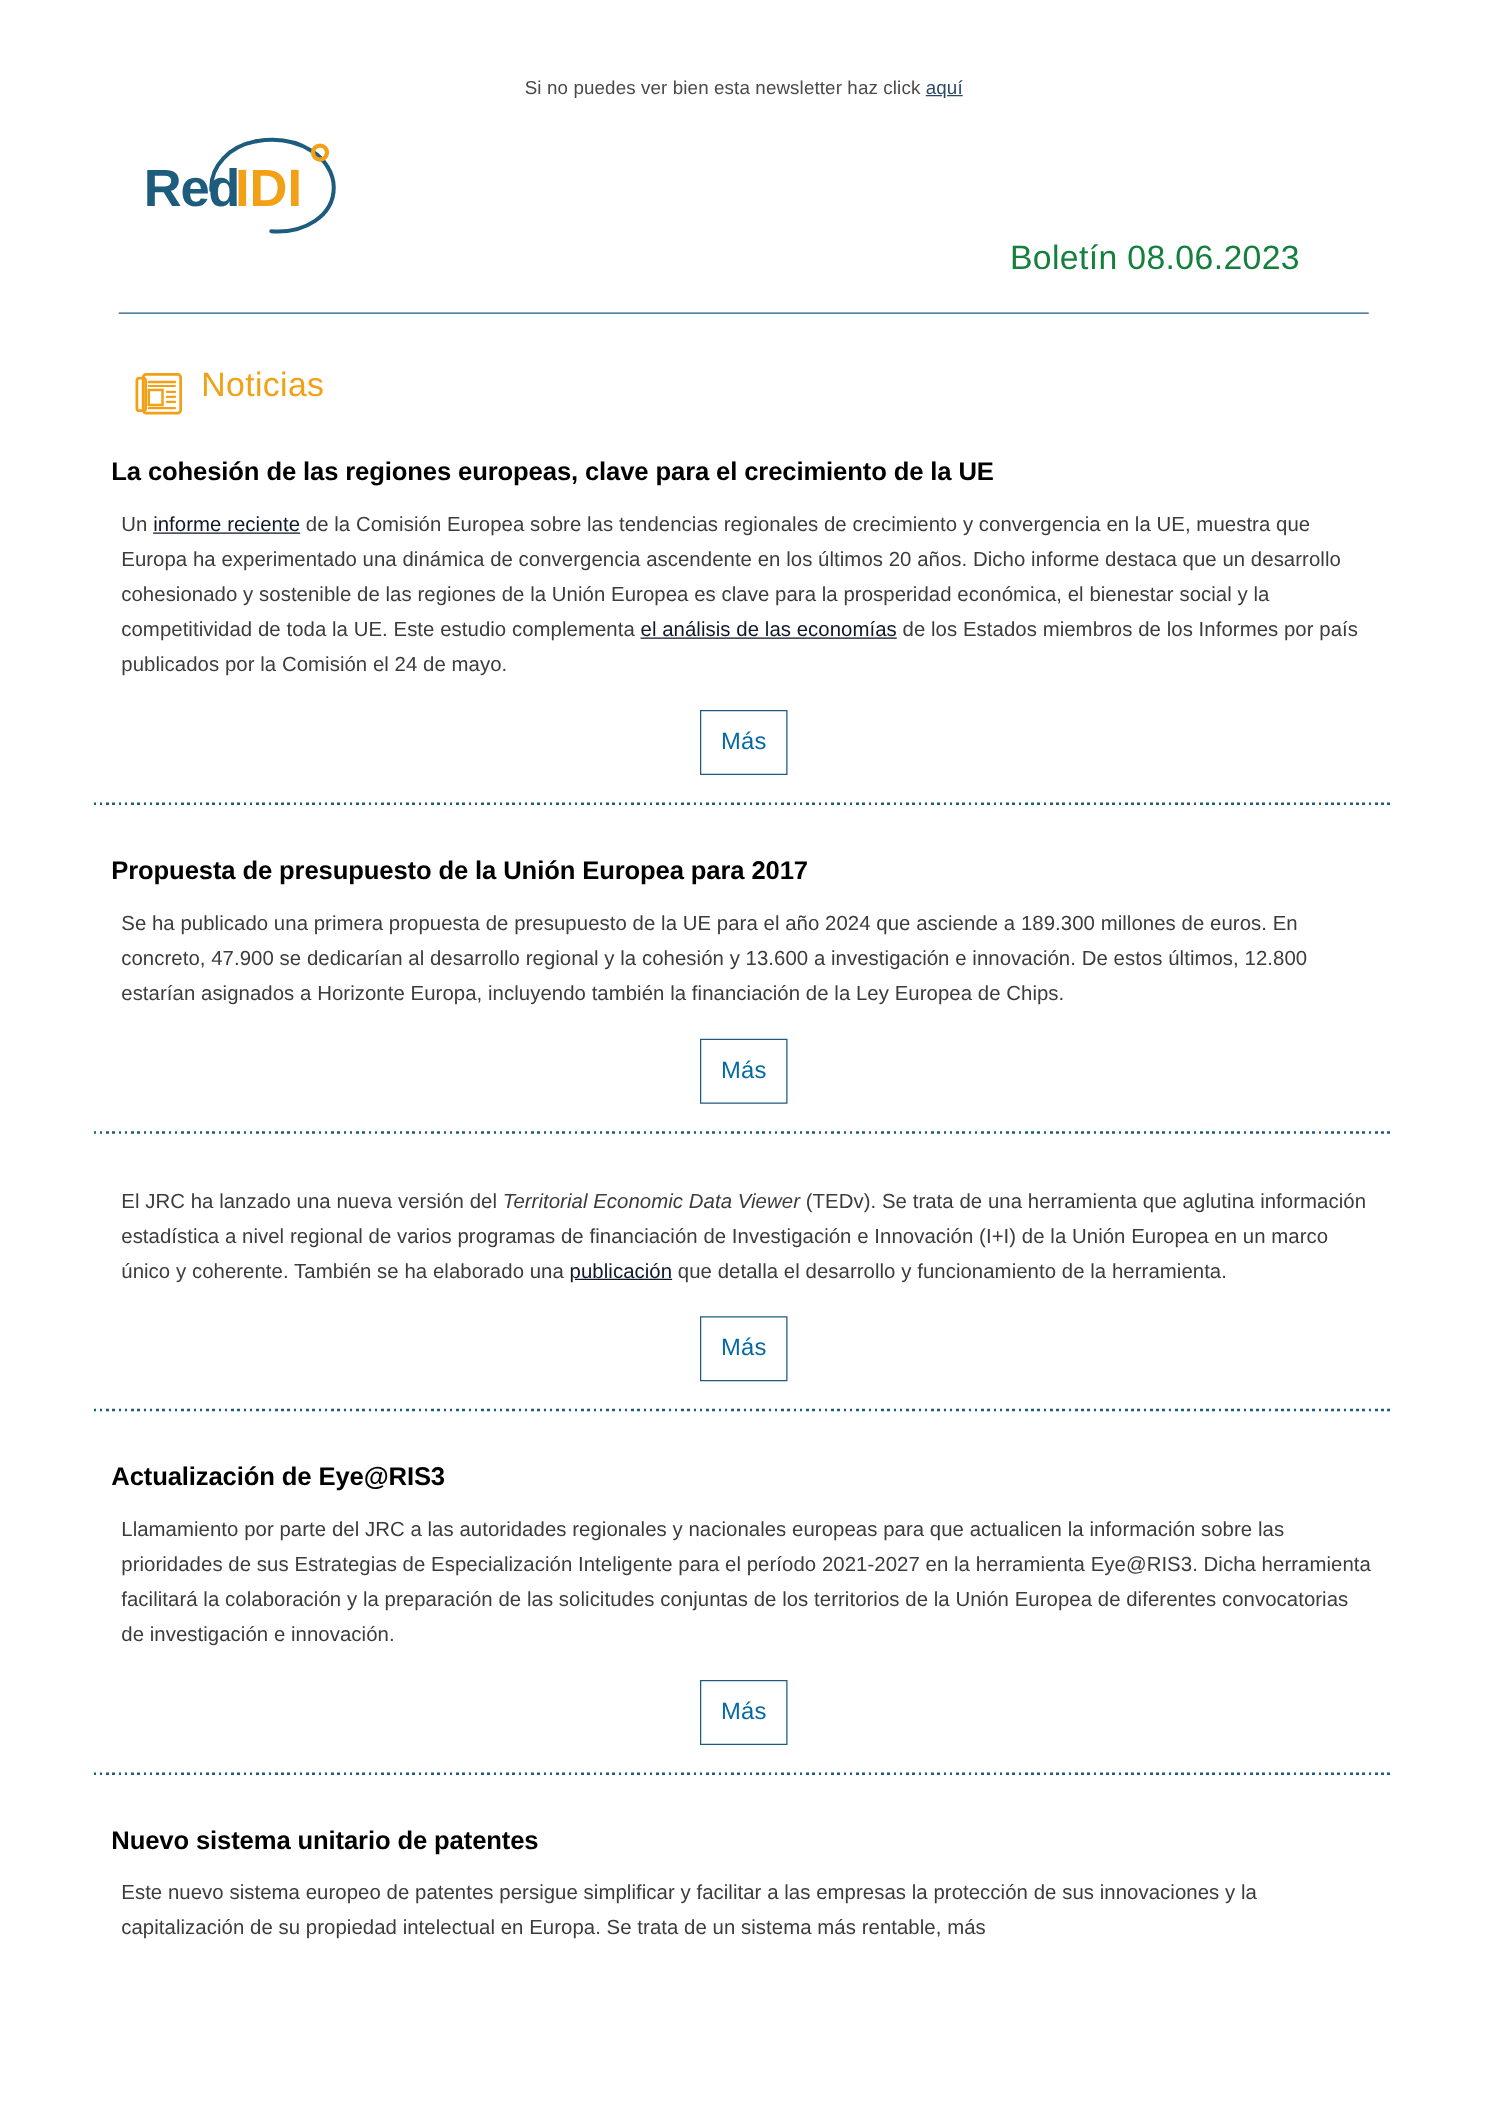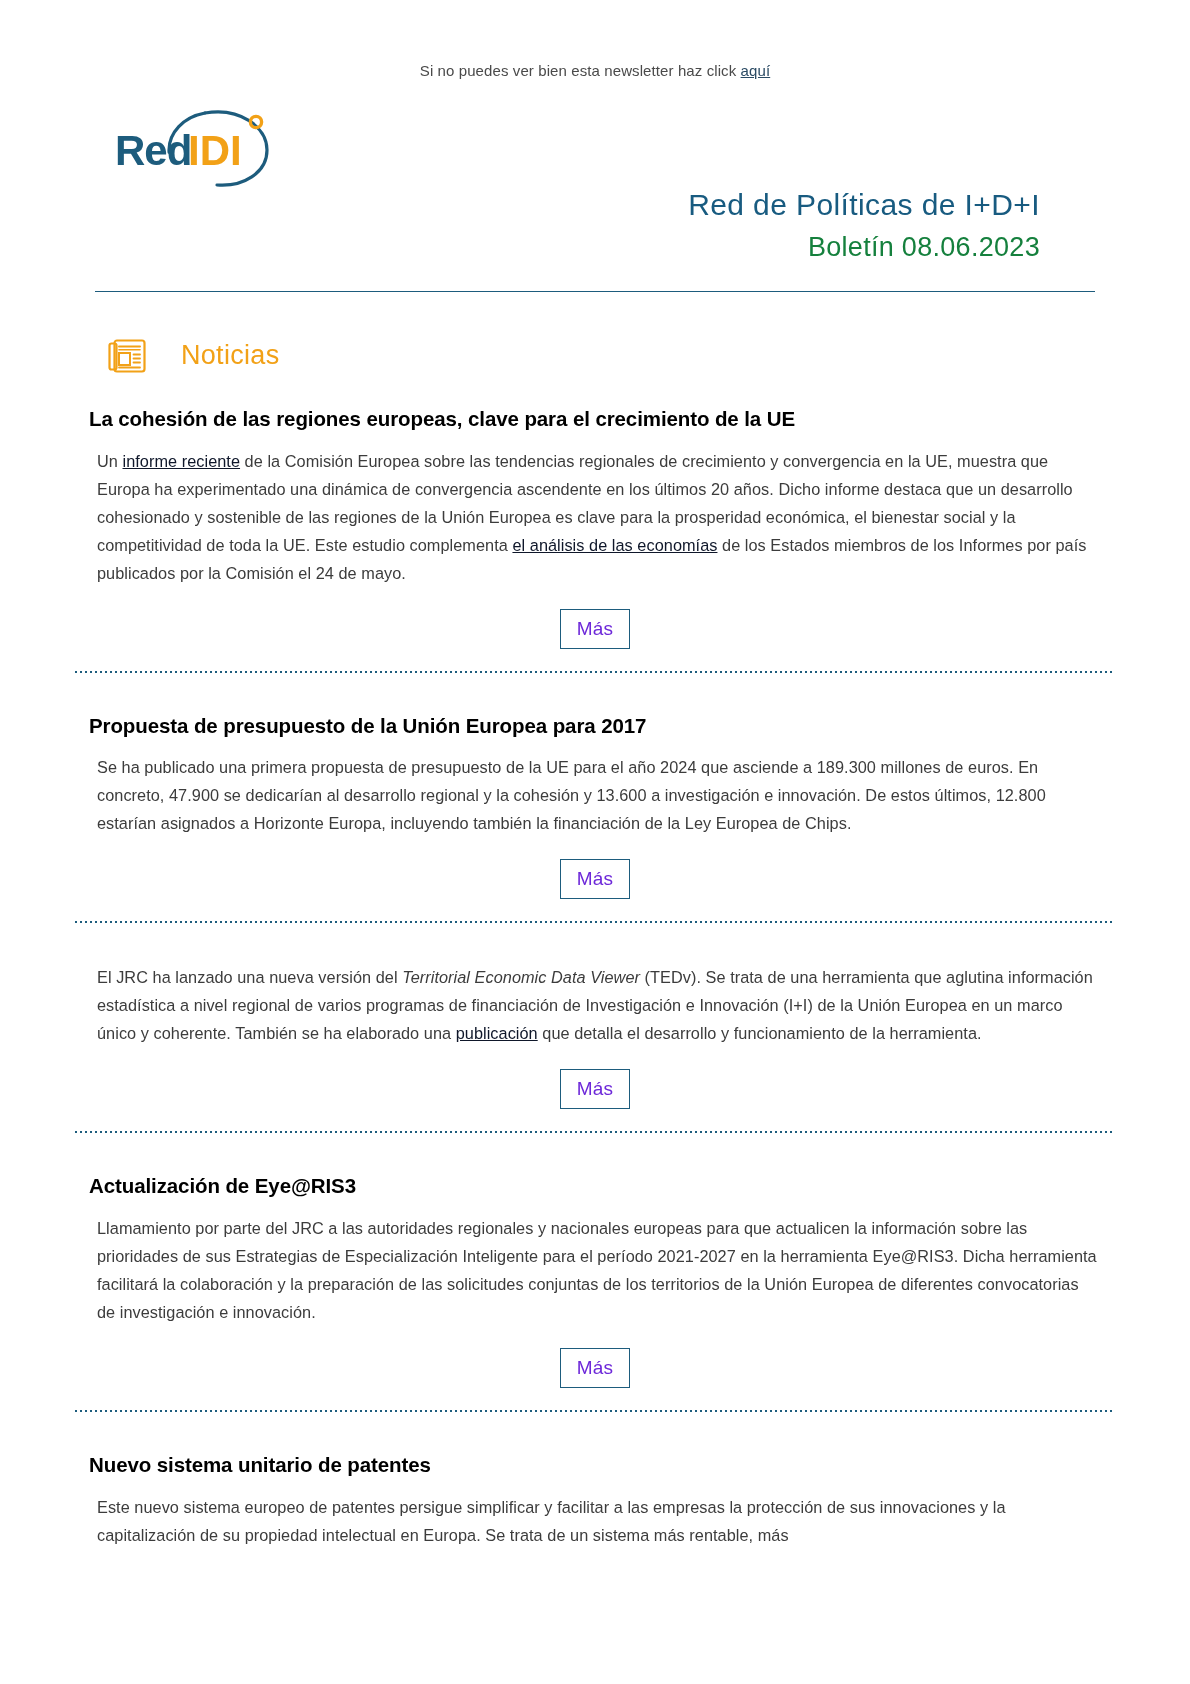--- a/index.html
+++ b/index.html
@@ -68,22 +68,21 @@
 
   .header-rule {
     margin: 26px 95px 0 95px;
     border: 0;
     border-top: 1.5px solid #1d5c7d;
   }
 
   
   .section-head {
     display: flex;
-    align-items: center;
-    gap: 32px;
+    gap: 12px;
     margin: 42px 0 0 105px;
   }
   .section-icon { width: 44px; height: 44px; display: block; }
   .section-title {
     font-size: 27px;
     color: #f2a117;
     font-weight: 400;
     letter-spacing: 0.3px;
   }
 
@@ -119,25 +118,25 @@
   .btn-row {
     display: flex;
     justify-content: center;
     margin-top: 22px;
   }
   .more-btn {
     display: inline-flex;
     align-items: center;
     justify-content: center;
     min-width: 70px;
-    height: 40px;
+    height: 52px;
     padding: 0 16px;
     border: 1.6px solid #1d5c7d;
     background: #ffffff;
-    color: #6d28d9;
+    color: #0369a1;
     font-size: 19px;
     font-family: "Liberation Sans", sans-serif;
     cursor: pointer;
     letter-spacing: 0.2px;
   }
 
   .divider {
     margin-top: 22px;
     height: 2px;
     background-image: repeating-linear-gradient(to right,
@@ -159,21 +158,20 @@
     <svg class="logo-svg" width="200" height="100" viewBox="0 0 200 100" aria-label="RedIDI">
       <path d="M100 18 C 135 12, 162 32, 162 55 C 162 78, 138 92, 112 90" fill="none" stroke="#1d5c7d" stroke-width="3.2" stroke-linecap="round"></path>
       <path d="M100 18 C 78 22, 64 38, 64 55 C 64 76, 84 92, 112 90" fill="none" stroke="#1d5c7d" stroke-width="3.2" stroke-linecap="round" stroke-dasharray="58 130"></path>
       <circle cx="151" cy="27" r="5.6" fill="none" stroke="#f2a117" stroke-width="3.4"></circle>
       <text x="10" y="70" font-family="Liberation Sans, sans-serif" font-size="42" font-weight="bold" fill="#1d5c7d" letter-spacing="-1">Red</text>
       <text x="83" y="70" font-family="Liberation Sans, sans-serif" font-size="42" font-weight="bold" fill="#f2a117" letter-spacing="0">IDI</text>
     </svg>
   </div>
 
   <div class="title-block">
-    <div class="title-main">Red de Políticas de I+D+I</div>
     <div class="title-sub">Boletín 08.06.2023</div>
   </div>
 </div>
 <hr class="header-rule">
 
 <div class="section-head">
   <span>
     <svg class="section-icon" viewBox="0 0 44 44">
       <rect x="4.5" y="9.5" width="7" height="26" rx="2" fill="none" stroke="#f2a117" stroke-width="2.2"></rect>
       <rect x="9.5" y="6.5" width="30" height="31" rx="2.5" fill="none" stroke="#f2a117" stroke-width="2.2"></rect>

